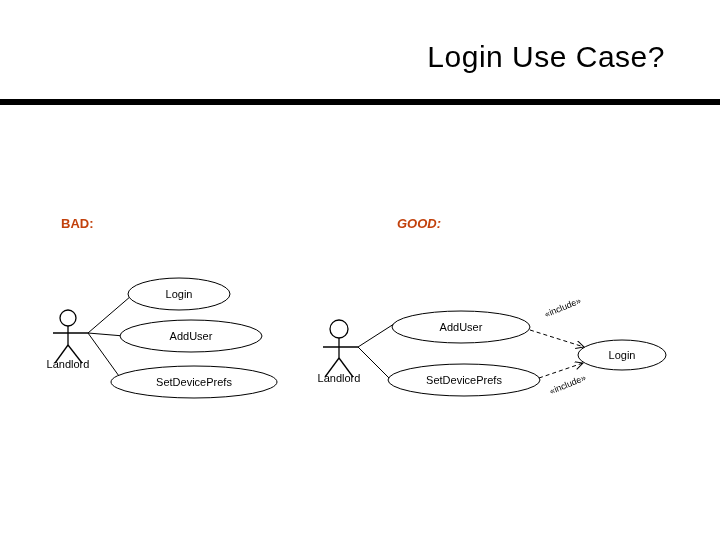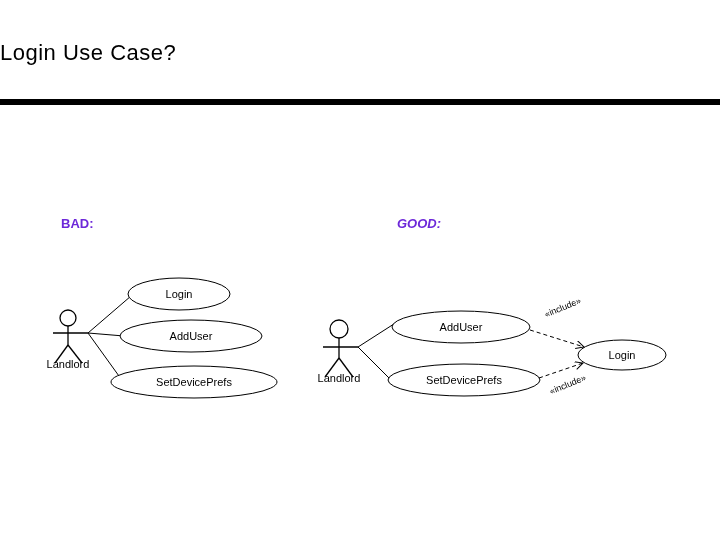--- a/index.html
+++ b/index.html
@@ -14,41 +14,41 @@
     height: 540px;
     background: #ffffff;
     overflow: hidden;
     font-family: "Liberation Sans", sans-serif;
   }
   #slide-title {
     position: absolute;
     left: 0;
     top: 40px;
     width: 665px;
-    text-align: left;
+    text-align: right;
     font-family: "Liberation Sans", sans-serif;
-    font-size: 22px;
+    font-size: 30px;
     font-weight: normal;
     color: #000000;
     letter-spacing: 0.5px;
   }
   #title-rule {
     position: absolute;
     left: 0;
     top: 99px;
     width: 720px;
     height: 6px;
     background: #000000;
   }
   .section-label {
     position: absolute;
     font-family: "Liberation Sans", sans-serif;
     font-size: 13px;
     font-weight: bold;
-    color: #6d28d9;
+    color: #c2410c;
   }
   #label-bad  { left: 61px;  top: 216px; }
   #label-good { left: 397px; top: 216px; font-style: italic; }
 
   #diagram-svg {
     position: absolute;
     left: 0;
     top: 0;
     width: 720px;
     height: 540px;

